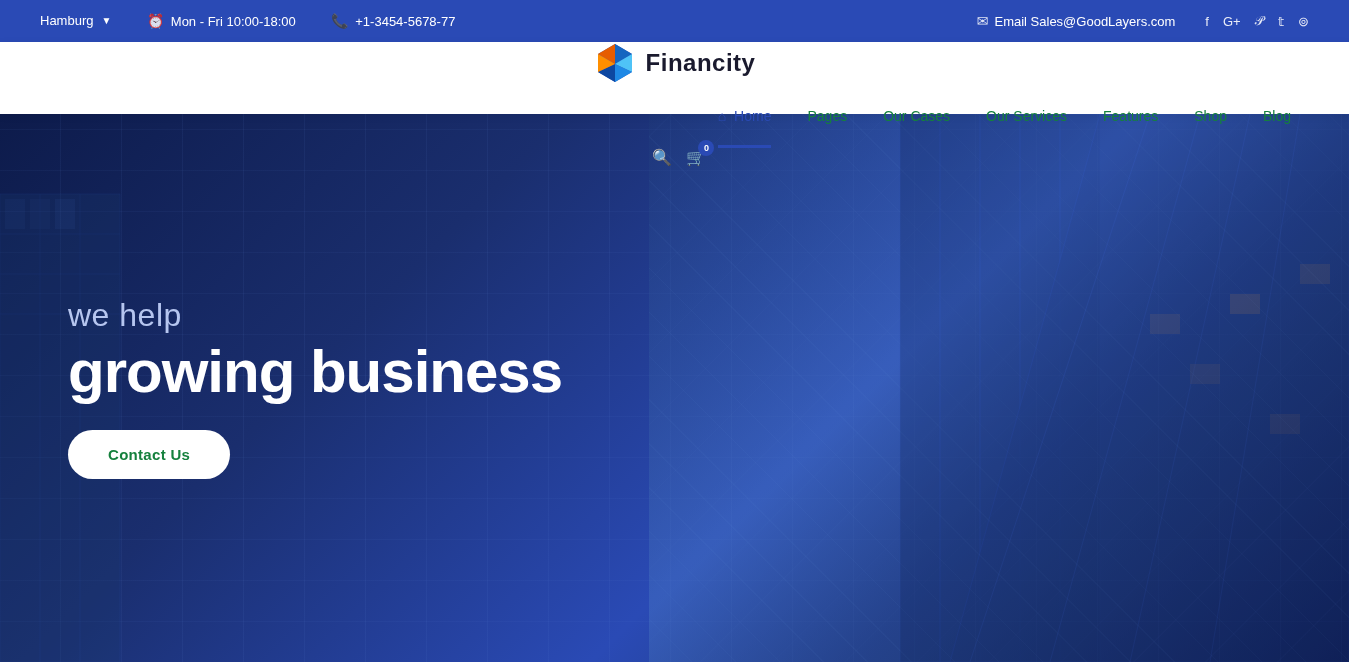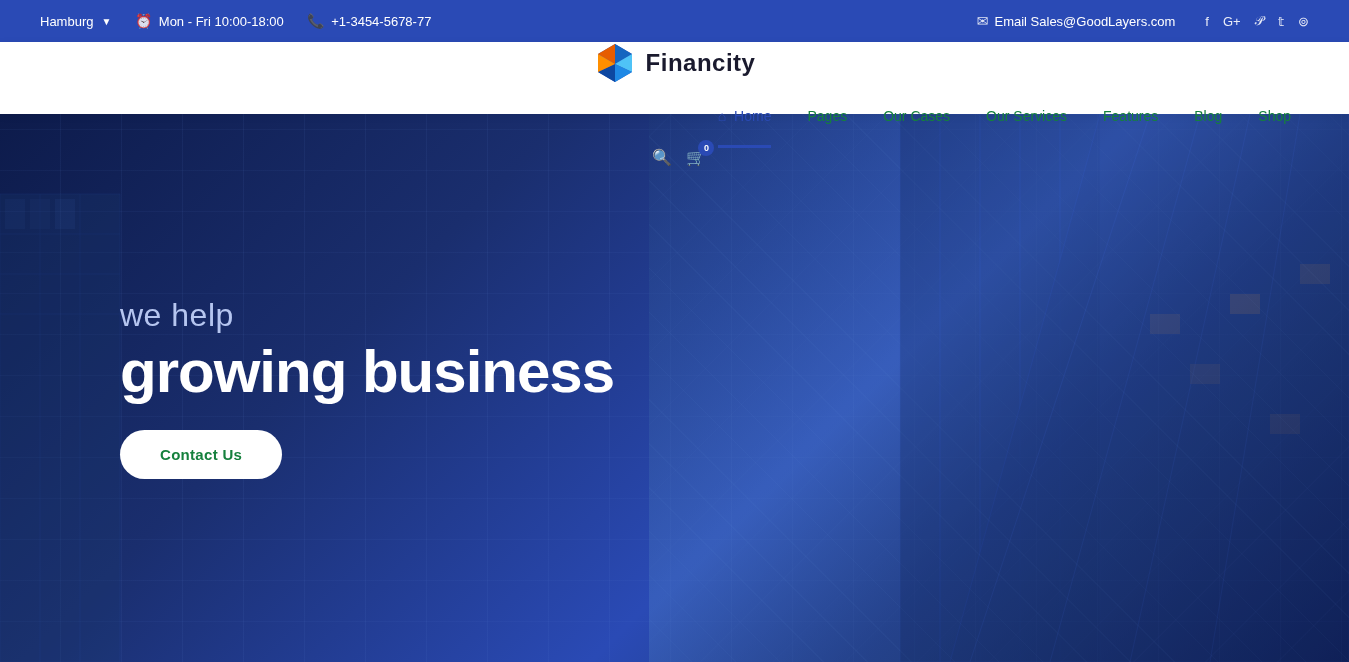--- a/index.html
+++ b/index.html
@@ -11,22 +11,22 @@
       color: #fff;
       height: 42px;
       display: flex;
       align-items: center;
       padding: 0 40px;
       font-size: 13px;
       gap: 30px;
     }
     .top-bar-left {
       display: flex;
-      align-items: center;
-      gap: 24px;
+      align-items: flex-start;
+      gap: 36px;
       flex: 1;
     }
     .top-bar-item {
       display: flex;
       align-items: center;
       gap: 6px;
     }
     .top-bar-icon {
       font-size: 14px;
       opacity: 0.85;
@@ -203,21 +203,21 @@
           transparent,
           transparent 50px,
           rgba(80,120,200,0.04) 50px,
           rgba(80,120,200,0.04) 51px
         );
     }
 
     .hero-content {
       position: relative;
       z-index: 5;
-      padding: 0 120px;
+      padding: 0 68px;
       max-width: 780px;
     }
     .hero-subtitle {
       font-size: 32px;
       font-weight: 300;
       color: rgba(200,215,255,0.9);
       margin-bottom: 8px;
       letter-spacing: 0.5px;
     }
     .hero-title {
@@ -316,26 +316,26 @@
         <span>Our Services</span>
       </a>
     </li>
     <li>
       <a href="#">
         <span>Features</span>
       </a>
     </li>
     <li>
       <a href="#">
+        <span>Shop</span>
+      </a>
+    </li>
+    <li>
+      <a href="#">
         <span>Blog</span>
-      </a>
-    </li>
-    <li>
-      <a href="#">
-        <span>Shop</span>
       </a>
     </li>
   </ul>
 
   <div class="nav-actions">
     <span class="nav-action-icon">🔍</span>
     <div class="cart-wrapper">
       <span class="nav-action-icon">🛒</span>
       <span class="cart-badge">0</span>
     </div>

